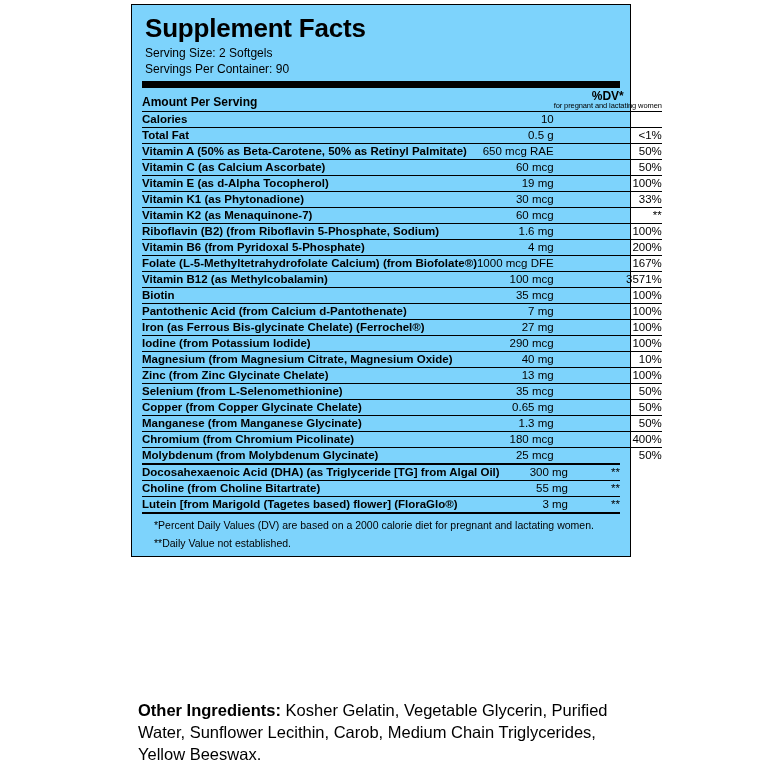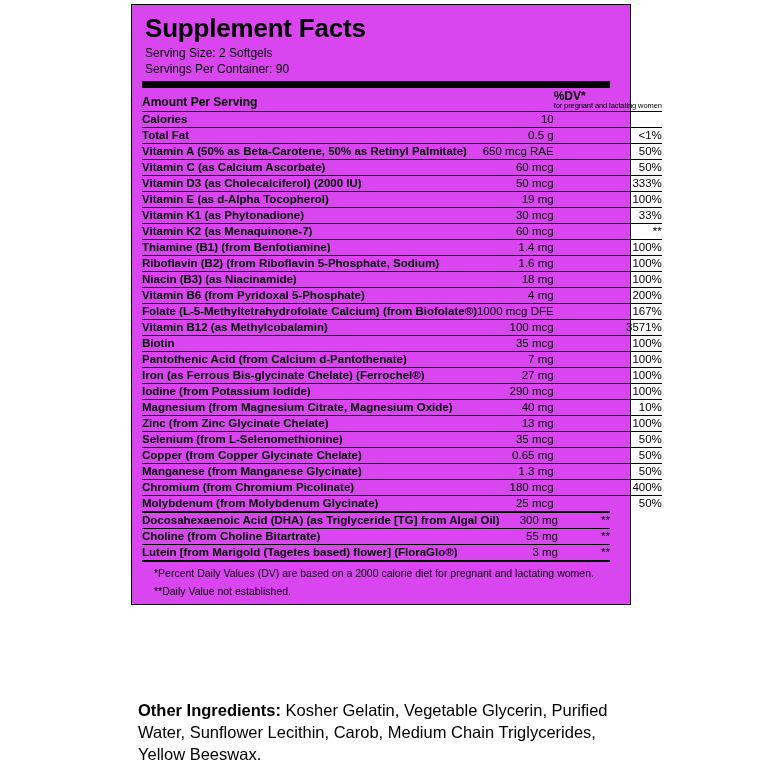--- a/index.html
+++ b/index.html
@@ -20,22 +20,22 @@
     height: 768px;
     box-sizing: border-box;
   }
   .panel {
     position: absolute;
     left: 131px;
     top: 4px;
     width: 500px;
     box-sizing: border-box;
     border: 1.5px solid #000;
-    padding: 8px 20px 6px 10px;
-    background: #d946ef;
+    padding: 8px 10px 6px 10px;
+    background: #7dd3fc;
   }
   .title {
     font-size: 26px;
     font-weight: bold;
     letter-spacing: -0.2px;
     line-height: 1.05;
     margin: 2px 0 4px 3px;
   }
   .serving {
     font-size: 12px;
@@ -77,21 +77,21 @@
   }
   tr.line td {
     border-bottom: 1px solid #000;
   }
   .hdr td {
     font-weight: bold;
     font-size: 12px;
     padding-bottom: 1px;
   }
   .hdr .dvhdr {
-    text-align: left;
+    text-align: center;
     line-height: 1.0;
   }
   .dvhdr .big {
     font-weight: bold;
     font-size: 12px;
     display: block;
   }
   .dvhdr .small {
     font-weight: normal;
     font-size: 7.5px;
@@ -155,52 +155,37 @@
           <td class="nm">Vitamin A (50% as Beta-Carotene, 50% as Retinyl Palmitate)</td>
           <td class="amt">650 mcg RAE</td>
           <td class="dv">50%</td>
         </tr>
         <tr class="line">
           <td class="nm">Vitamin C (as Calcium Ascorbate)</td>
           <td class="amt">60 mcg</td>
           <td class="dv">50%</td>
         </tr>
         <tr class="line">
-          <td class="nm">Vitamin D3 (as Cholecalciferol) (2000 IU)</td>
-          <td class="amt">50 mcg</td>
-          <td class="dv">333%</td>
-        </tr>
-        <tr class="line">
           <td class="nm">Vitamin E (as d-Alpha Tocopherol)</td>
           <td class="amt">19 mg</td>
           <td class="dv">100%</td>
         </tr>
         <tr class="line">
           <td class="nm">Vitamin K1 (as Phytonadione)</td>
           <td class="amt">30 mcg</td>
           <td class="dv">33%</td>
         </tr>
         <tr class="line">
           <td class="nm">Vitamin K2 (as Menaquinone-7)</td>
           <td class="amt">60 mcg</td>
           <td class="dv">**</td>
         </tr>
         <tr class="line">
-          <td class="nm">Thiamine (B1) (from Benfotiamine)</td>
-          <td class="amt">1.4 mg</td>
-          <td class="dv">100%</td>
-        </tr>
-        <tr class="line">
           <td class="nm">Riboflavin (B2) (from Riboflavin 5-Phosphate, Sodium)</td>
           <td class="amt">1.6 mg</td>
-          <td class="dv">100%</td>
-        </tr>
-        <tr class="line">
-          <td class="nm">Niacin (B3) (as Niacinamide)</td>
-          <td class="amt">18 mg</td>
           <td class="dv">100%</td>
         </tr>
         <tr class="line">
           <td class="nm">Vitamin B6 (from Pyridoxal 5-Phosphate)</td>
           <td class="amt">4 mg</td>
           <td class="dv">200%</td>
         </tr>
         <tr class="line">
           <td class="nm">Folate (L-5-Methyltetrahydrofolate Calcium) (from Biofolate®)</td>
           <td class="amt">1000 mcg DFE</td>

